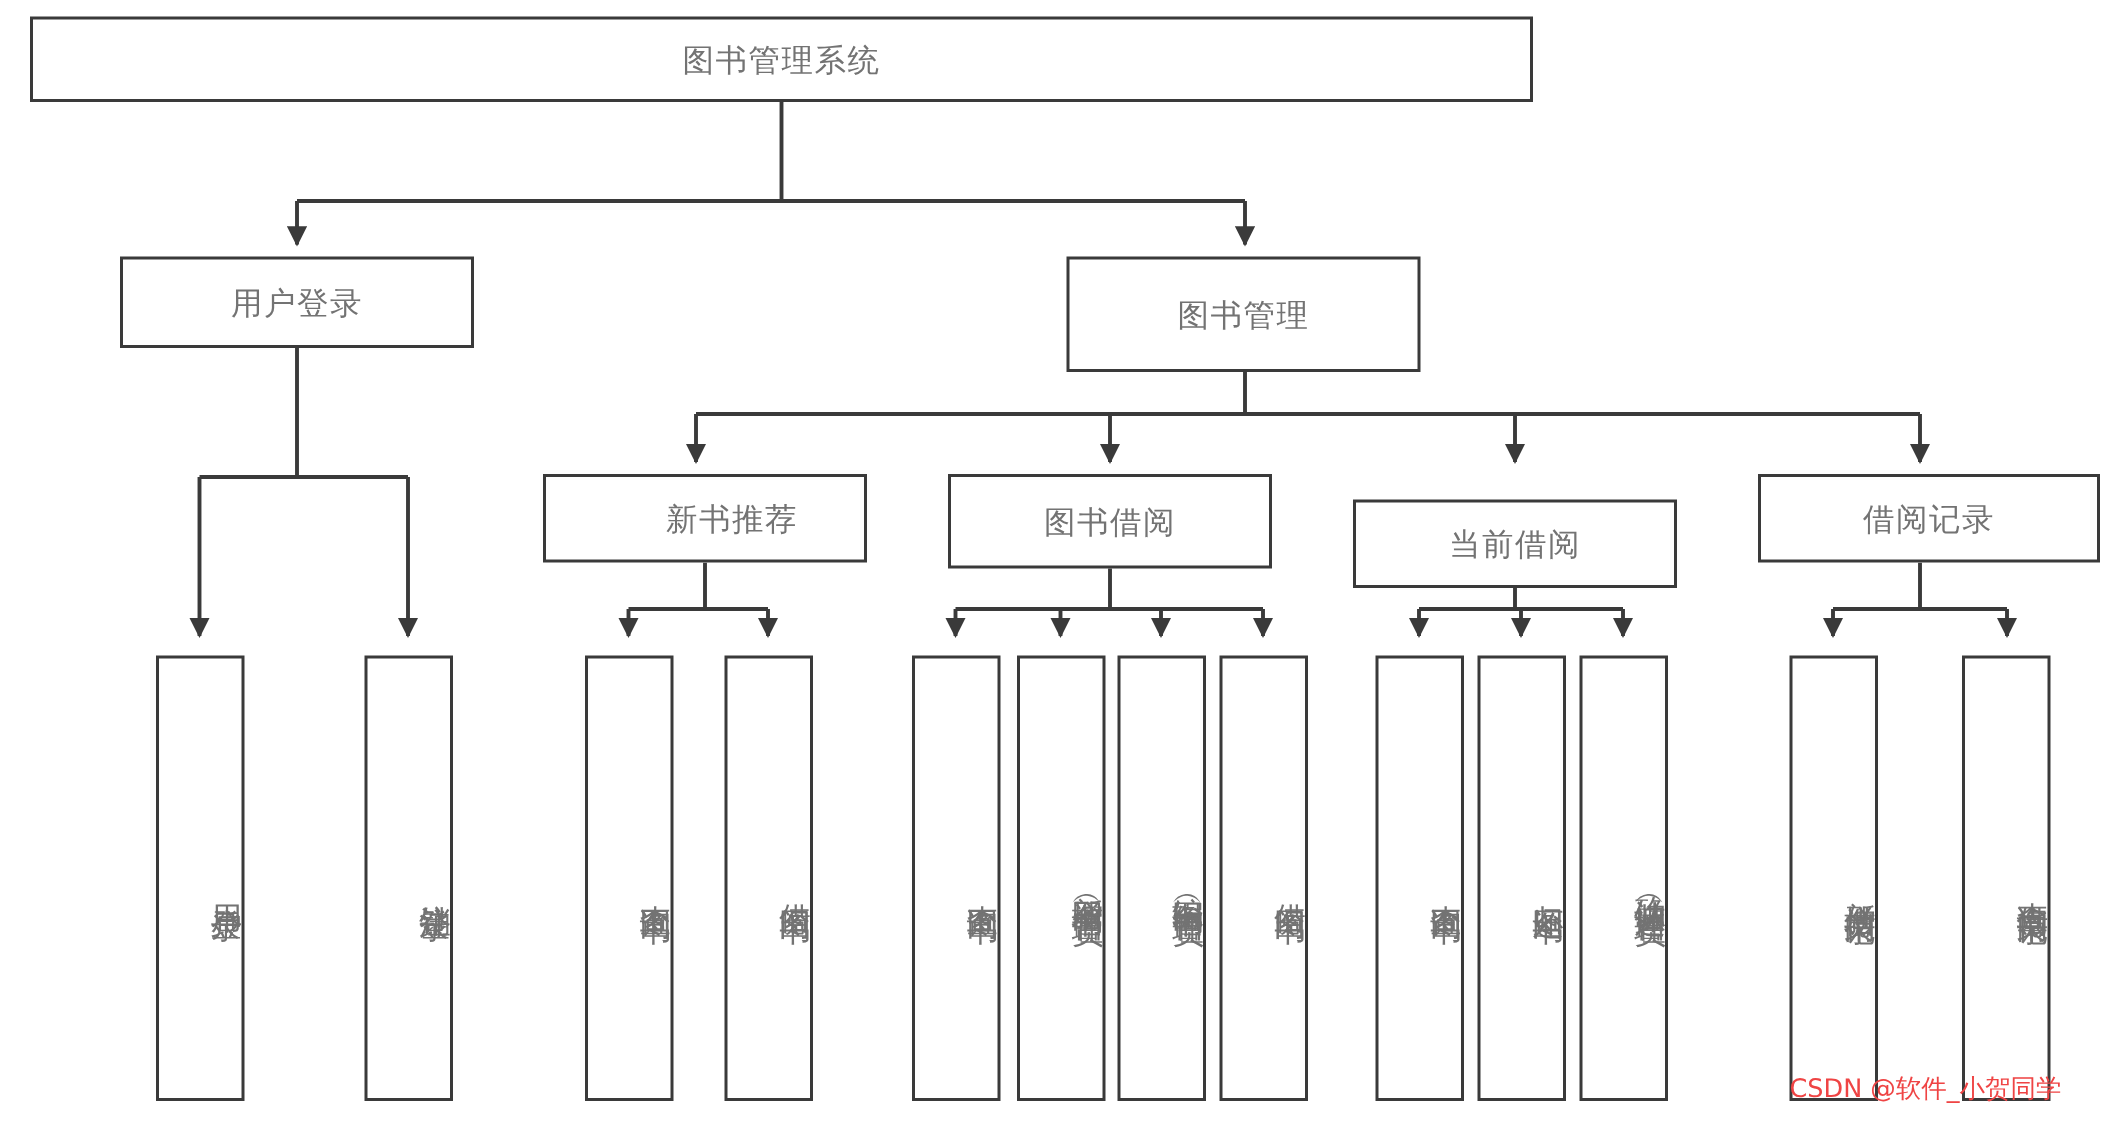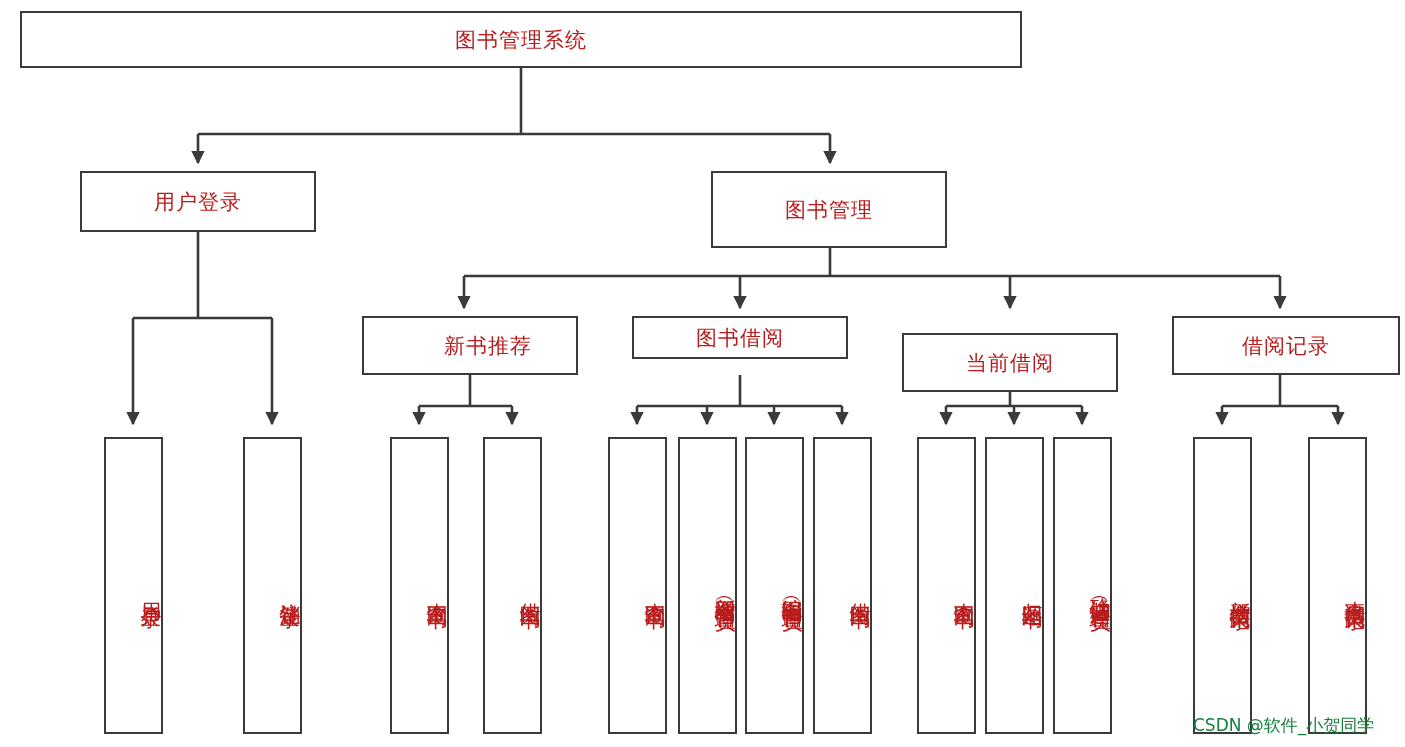--- a/index.html
+++ b/index.html
@@ -24,21 +24,21 @@
     pointer-events: none;
   }
   .node {
     position: absolute;
     box-sizing: border-box;
     border: 2.5px solid #3a3a3a;
     background: #ffffff;
     display: flex;
     align-items: center;
     justify-content: center;
-    color: #b91c1c;
+    color: #737373;
   }
   .node.horiz {
     font-size: 21px;
     letter-spacing: 1px;
   }
   .node.vert {
     writing-mode: vertical-rl;
     text-orientation: upright;
     font-size: 21px;
     letter-spacing: 2px;
@@ -50,21 +50,21 @@
   .node.vert .vtext {
     writing-mode: vertical-rl;
     text-orientation: upright;
     white-space: nowrap;
   }
   .watermark {
     position: absolute;
     left: 1193px;
     top: 714px;
     font-size: 17px;
-    color: #15803d;
+    color: #ef4444;
     white-space: nowrap;
     font-family: "DejaVu Sans", "Liberation Sans", sans-serif;
   }
 </style>
 </head>
 <body>
 
 <div id="canvas">
 
   <svg class="connectors" viewBox="0 0 1405 747" xmlns="http://www.w3.org/2000/svg">
@@ -124,21 +124,21 @@
   <div class="node horiz" style="left:80px; top:171px; width:236px; height:61px;">
     <span>用户登录</span>
   </div>
   <div class="node horiz" style="left:711px; top:171px; width:236px; height:77px;">
     <span>图书管理</span>
   </div>
 
   <div class="node horiz" style="left:362px; top:316px; width:216px; height:59px;padding-left:36px;">
     <span>新书推荐</span>
   </div>
-  <div class="node horiz" style="left:632px; top:316px; width:216px; height:43px;">
+  <div class="node horiz" style="left:632px; top:316px; width:216px; height:63px;">
     <span>图书借阅</span>
   </div>
   <div class="node horiz" style="left:902px; top:333px; width:216px; height:59px;">
     <span>当前借阅</span>
   </div>
   <div class="node horiz" style="left:1172px; top:316px; width:228px; height:59px;">
     <span>借阅记录</span>
   </div>
 
   <div class="node vert" style="left:104px; top:437px; width:59px; height:297px;">

